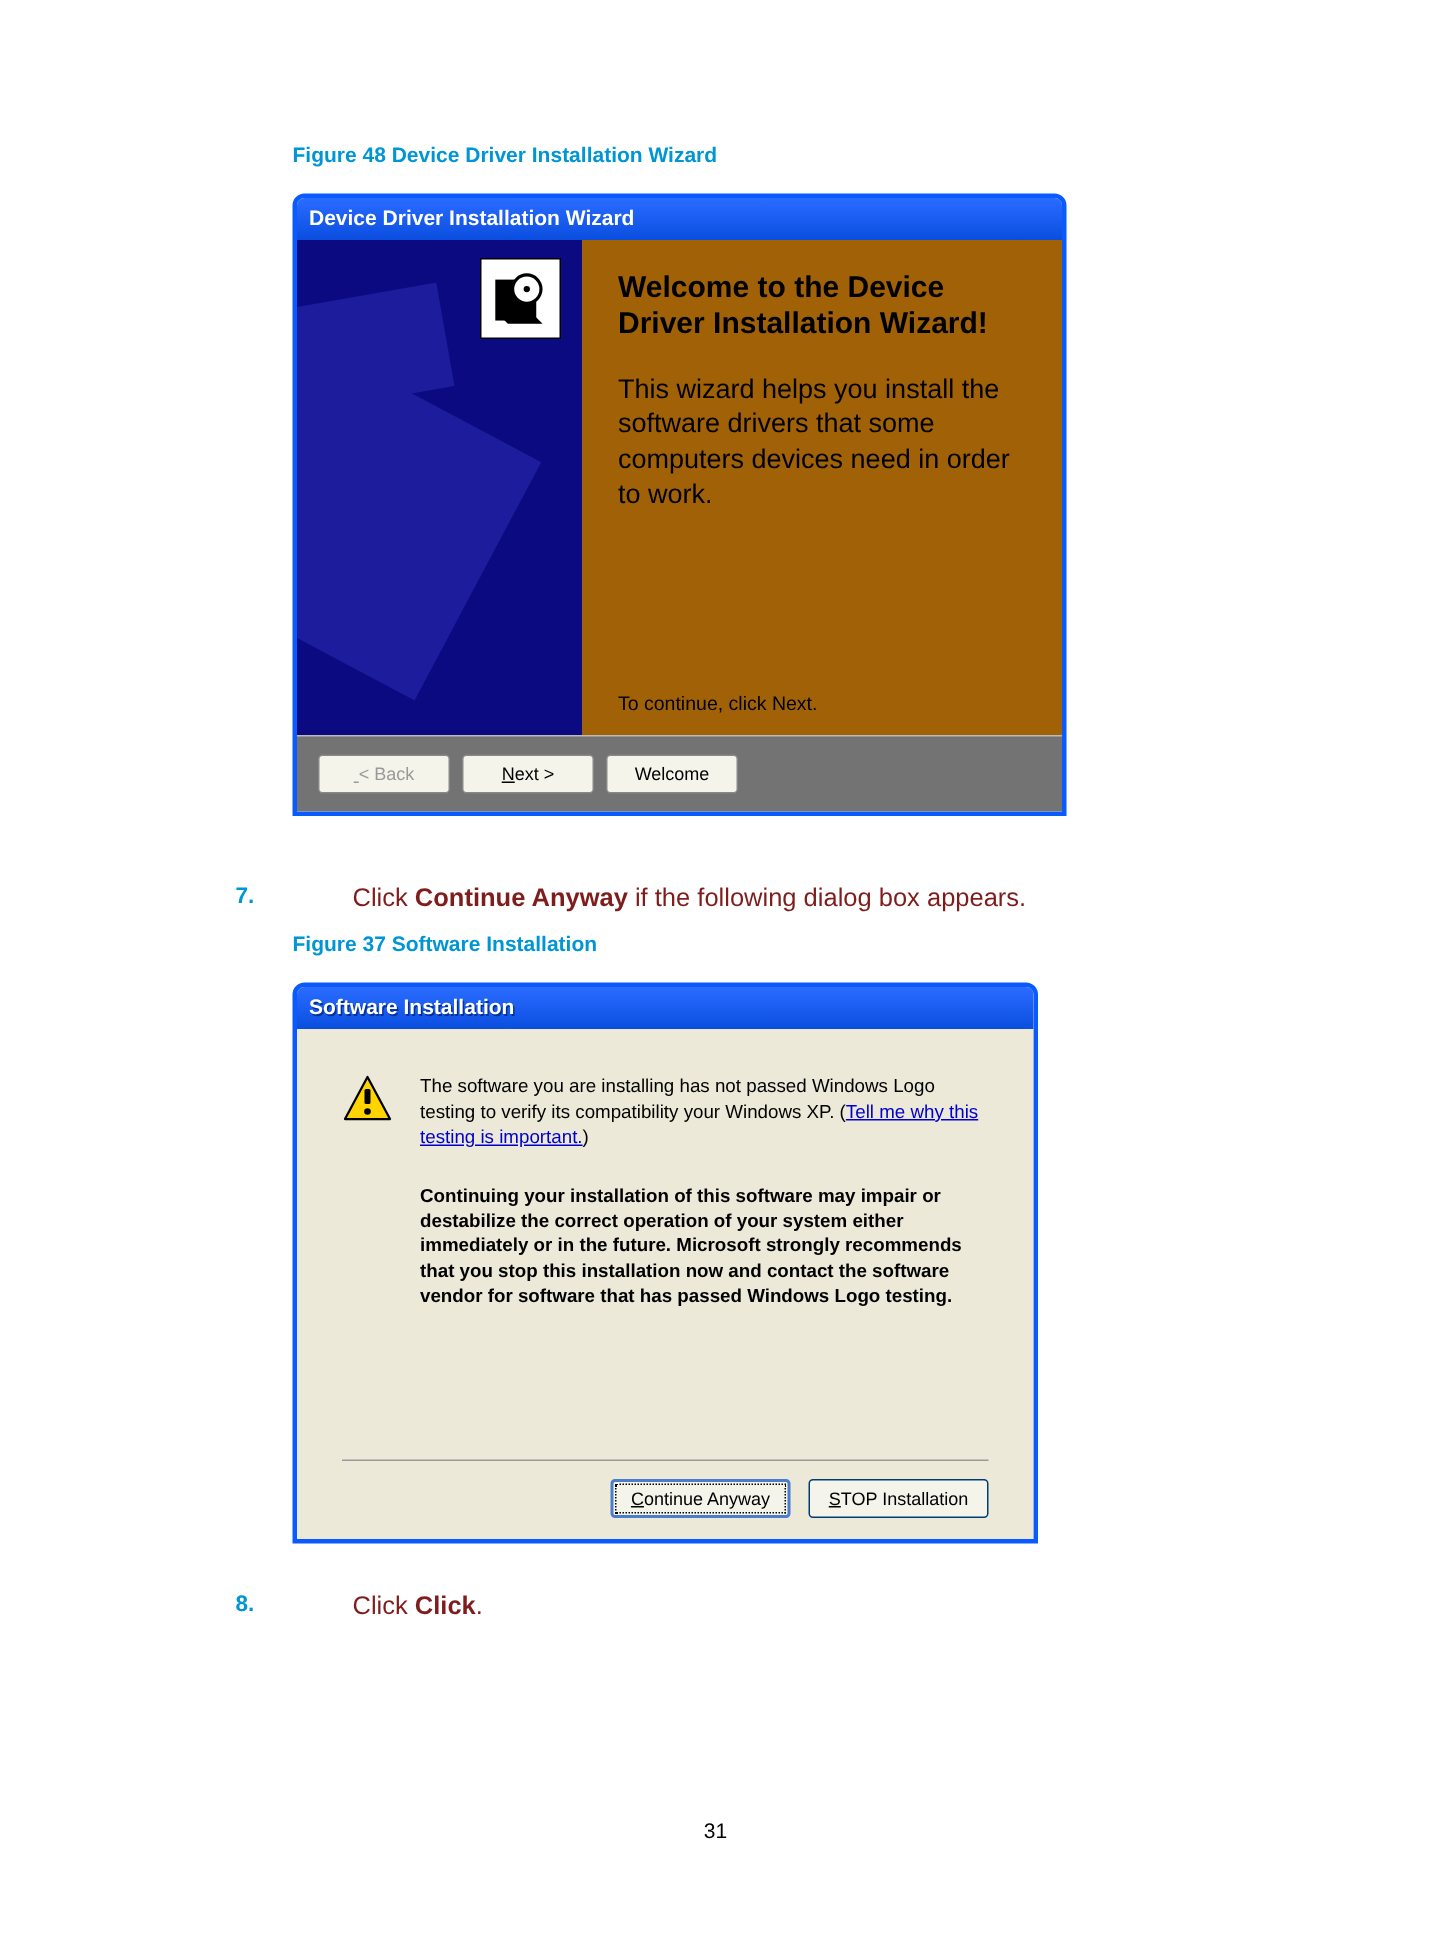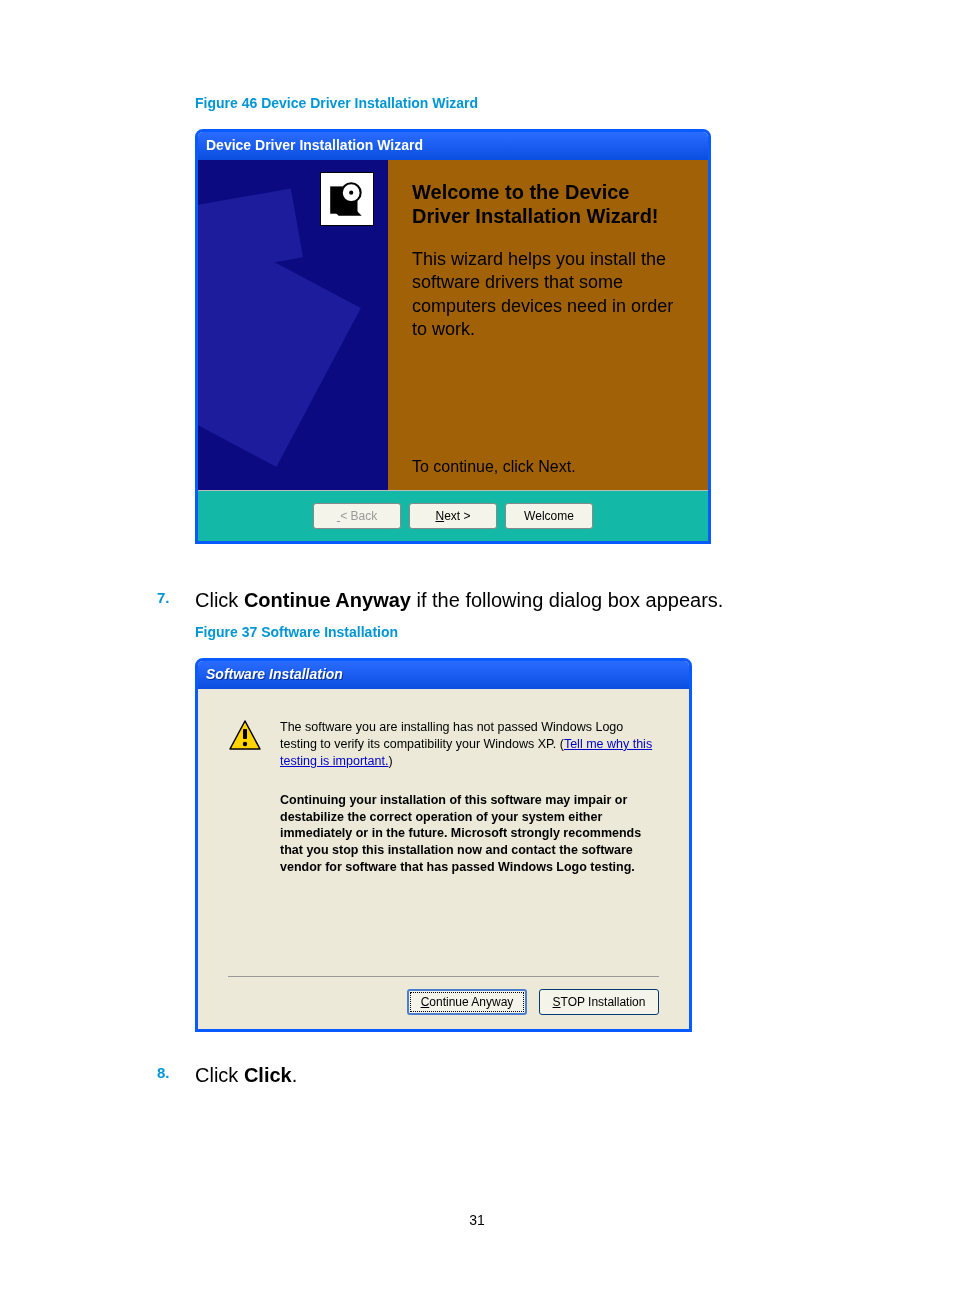--- a/index.html
+++ b/index.html
@@ -88,30 +88,30 @@
     line-height: 1.2;
     margin-bottom: 20px;
   }
   .d1-text {
     font-size: 18px;
     font-family: Tahoma, Arial, sans-serif;
     line-height: 1.3;
   }
   .d1-continue {
     margin-top: auto;
-    font-size: 16px;
+    font-size: 13px;
     font-family: Tahoma, Arial, sans-serif;
     padding-bottom: 6px;
   }
   .d1-footer {
-    background: #14b8a6;
+    background: #737373;
     border-top: 1px solid #bbb;
     padding: 12px 14px;
     display: flex;
-    justify-content: center;
+    justify-content: flex-start;
     gap: 8px;
   }
   .xp-btn {
     min-width: 88px;
     height: 26px;
     background: #f5f4ea;
     border: 1px solid #888;
     border-radius: 3px;
     font-size: 12px;
     font-family: Tahoma, Arial, sans-serif;
@@ -129,42 +129,42 @@
     margin-left: -38px;
     margin-bottom: 12px;
   }
   .step-num {
     color: #0096d6;
     font-weight: bold;
     font-size: 15px;
     width: 38px;
   }
   .step-text {
-    font-size: 20px;
-    color: #000000;
+    font-size: 17px;
+    color: #7f1d1d;
+    margin-left: 40px;
   }
   .step-text b { font-weight: bold; }
   
   .dialog2 {
     width: 497px;
     border: 3px solid #0a5bff;
     border-radius: 8px 8px 0 0;
     background: #ece9d8;
     overflow: hidden;
     margin-bottom: 32px;
   }
   .titlebar2 {
     background: linear-gradient(#2a6cff,#0a4ee0);
     color: #fff;
     font-weight: bold;
     font-size: 14px;
     padding: 5px 8px 7px 8px;
     font-family: Tahoma, Arial, sans-serif;
     text-shadow: 1px 1px 0 #043099;
-    font-style: italic;
   }
   .d2-body {
     padding: 30px 30px 14px 30px;
     background: #ece9d8;
     font-family: Tahoma, Arial, sans-serif;
     font-size: 12.5px;
     color: #000;
   }
   .d2-row {
     display: flex;
@@ -209,21 +209,21 @@
     left: 0; right: 0;
     text-align: center;
     font-size: 14px;
   }
 </style>
 </head>
 <body>
 
 <div class="content">
 
-  <div class="fig-caption">Figure 46 Device Driver Installation Wizard</div>
+  <div class="fig-caption">Figure 48 Device Driver Installation Wizard</div>
 
   <div class="dialog1">
     <div class="titlebar1">Device Driver Installation Wizard</div>
     <div class="d1-body">
       <div class="d1-left">
         <div class="shape2"></div>
         <div class="shape1"></div>
         <div class="d1-icon">
           <svg viewBox="0 0 40 40">
             <rect x="4" y="8" width="26" height="26" fill="#000"></rect>

